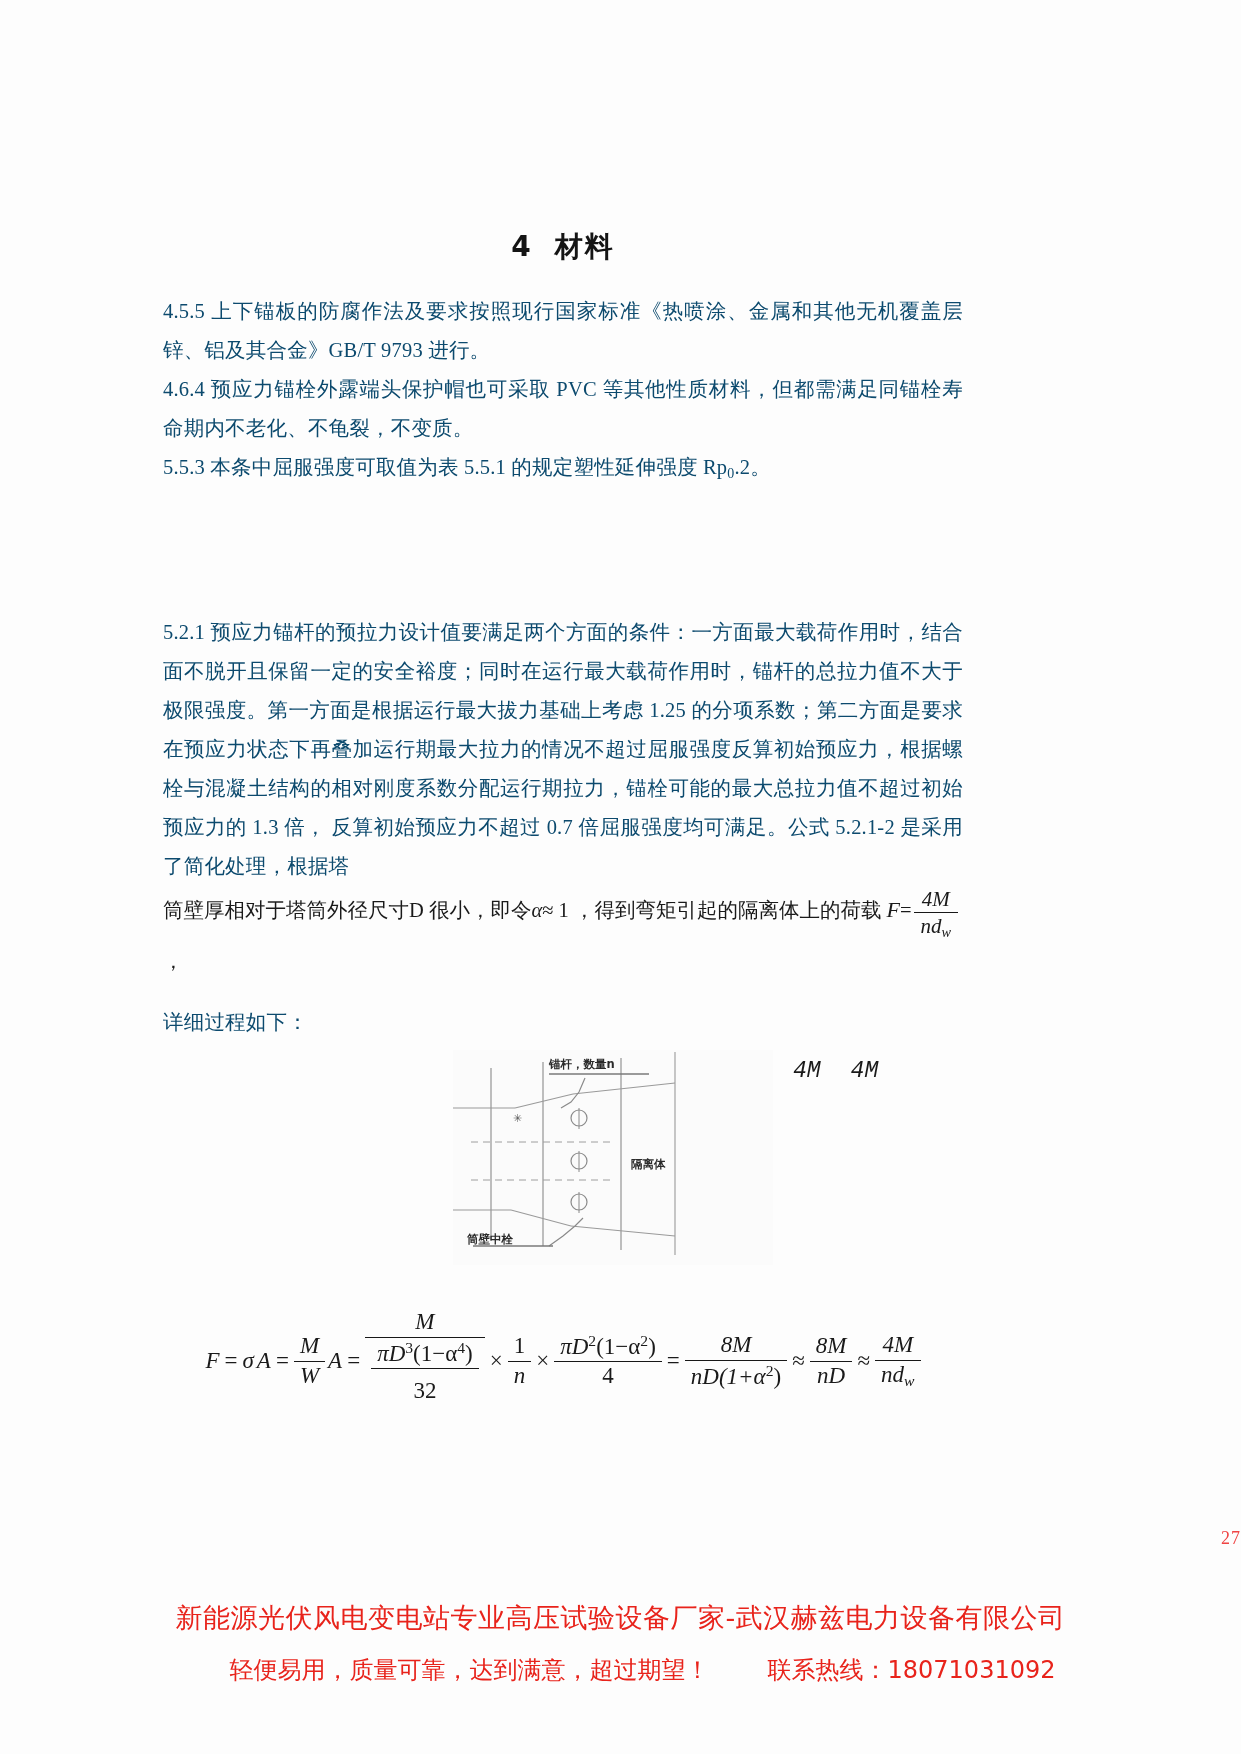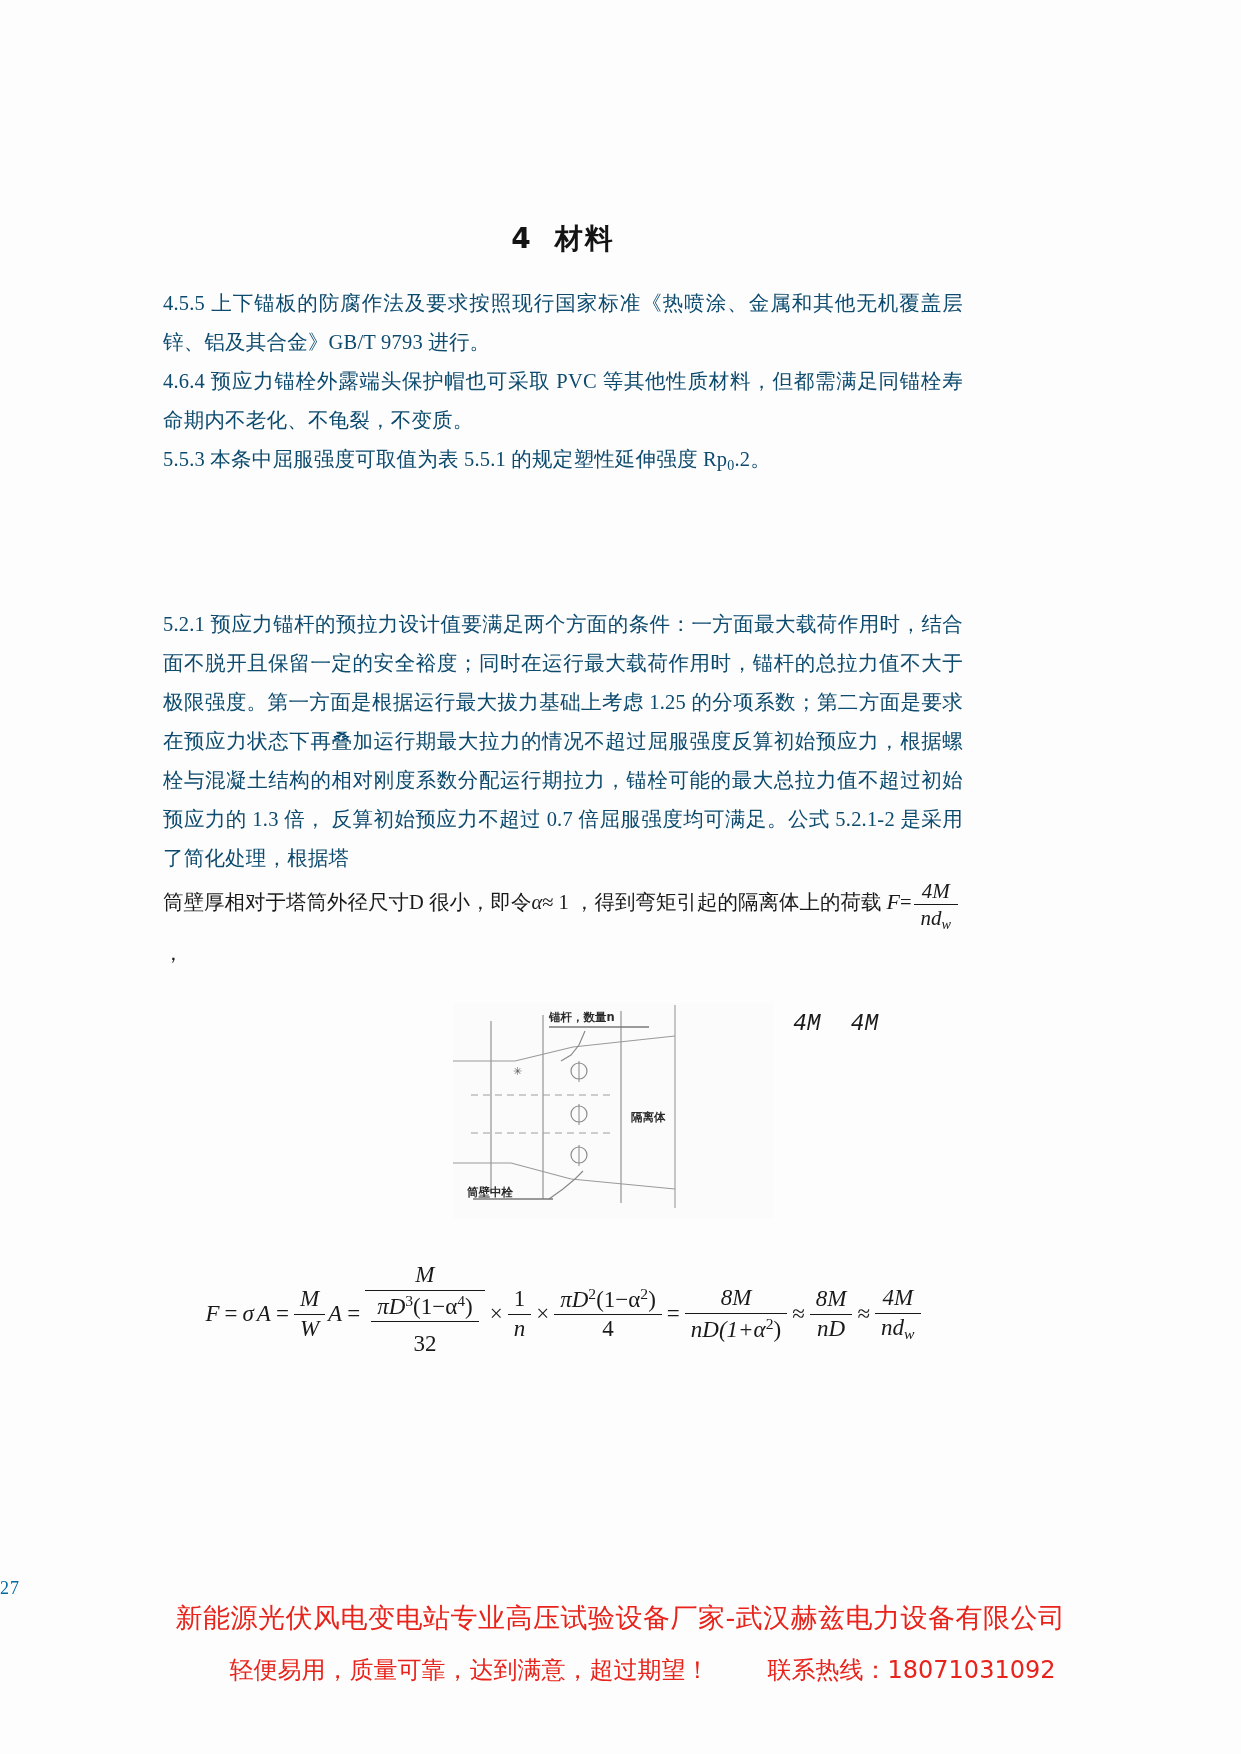--- a/index.html
+++ b/index.html
@@ -18,21 +18,21 @@
 
   .page {
     position: absolute;
     inset: 0;
     background: #fdfdfd;
   }
 
   .content {
     position: absolute;
     left: 163px;
-    top: 8px;
+    top: 16px;
     width: 800px;
   }
 
   h1.section-title {
     font-family: "DejaVu Sans", "Liberation Sans", sans-serif;
     font-weight: bold;
     font-size: 28px;
     text-align: center;
     letter-spacing: 2px;
     margin: 0;
@@ -117,24 +117,24 @@
   }
   .stack .num { display: block; padding: 0 6px; }
   .stack .den { display: block; border-top: 1.4px solid #181818; padding: 0 6px; }
   .stack2 .den2 { display: block; border-top: 1.4px solid #181818; padding: 8px 6px; }
   .op { display: inline-block; padding: 0 5px; vertical-align: middle; }
 
   
   .page-number {
     position: absolute;
     width: 100%;
-    text-align: left;
-    top: 1578px;
+    text-align: right;
+    top: 1528px;
     font-size: 18px;
-    color: #0369a1;
+    color: #ef4444;
     letter-spacing: 1px;
   }
 
   
   .footer-banner {
     position: absolute;
     left: 0;
     right: 0;
     top: 1600px;
     text-align: center;
@@ -181,20 +181,21 @@
 
     <p class="body-text">5.2.1 预应力锚杆的预拉力设计值要满足两个方面的条件：一方面最大载荷作用时，结合面不脱开且保留一定的安全裕度；同时在运行最大载荷作用时，锚杆的总拉力值不大于极限强度。第一方面是根据运行最大拔力基础上考虑 1.25 的分项系数；第二方面是要求在预应力状态下再叠加运行期最大拉力的情况不超过屈服强度反算初始预应力，根据螺栓与混凝土结构的相对刚度系数分配运行期拉力，锚栓可能的最大总拉力值不超过初始预应力的 1.3 倍， 反算初始预应力不超过 0.7 倍屈服强度均可满足。公式 5.2.1-2 是采用了简化处理，根据塔</p>
 
     <div class="load-line">
       <span>筒壁厚相对于塔筒外径尺寸D 很小，即令</span><span class="mi math">α</span><span>≈ 1 ，得到弯矩引起的隔离体上的荷载</span>
       <span class="math mi" style="font-size:22px">F</span><span class="math">=</span><span class="inline-frac-big math"><span class="num mi">4M</span><span class="den mi"><span>nd</span><sub>w</sub></span></span><span>，</span>
     </div>
 
     <div class="spacer-sm" style="height:22px"></div>
 
+    <p class="body-text">详细过程如下：</p>
 
     <div class="figure-wrap">
       <div class="mlabels">
         <span class="mi">4M</span><span class="gap"></span><span class="mi">4M</span>
       </div>
 
       <svg class="diagram" width="320" height="215" viewBox="0 0 320 215">
         <rect x="0" y="0" width="320" height="215" fill="#fbfbfb"></rect>
 
         <line x1="38" y1="18" x2="38" y2="190" stroke="#8a8a8a" stroke-width="1.1"></line>

